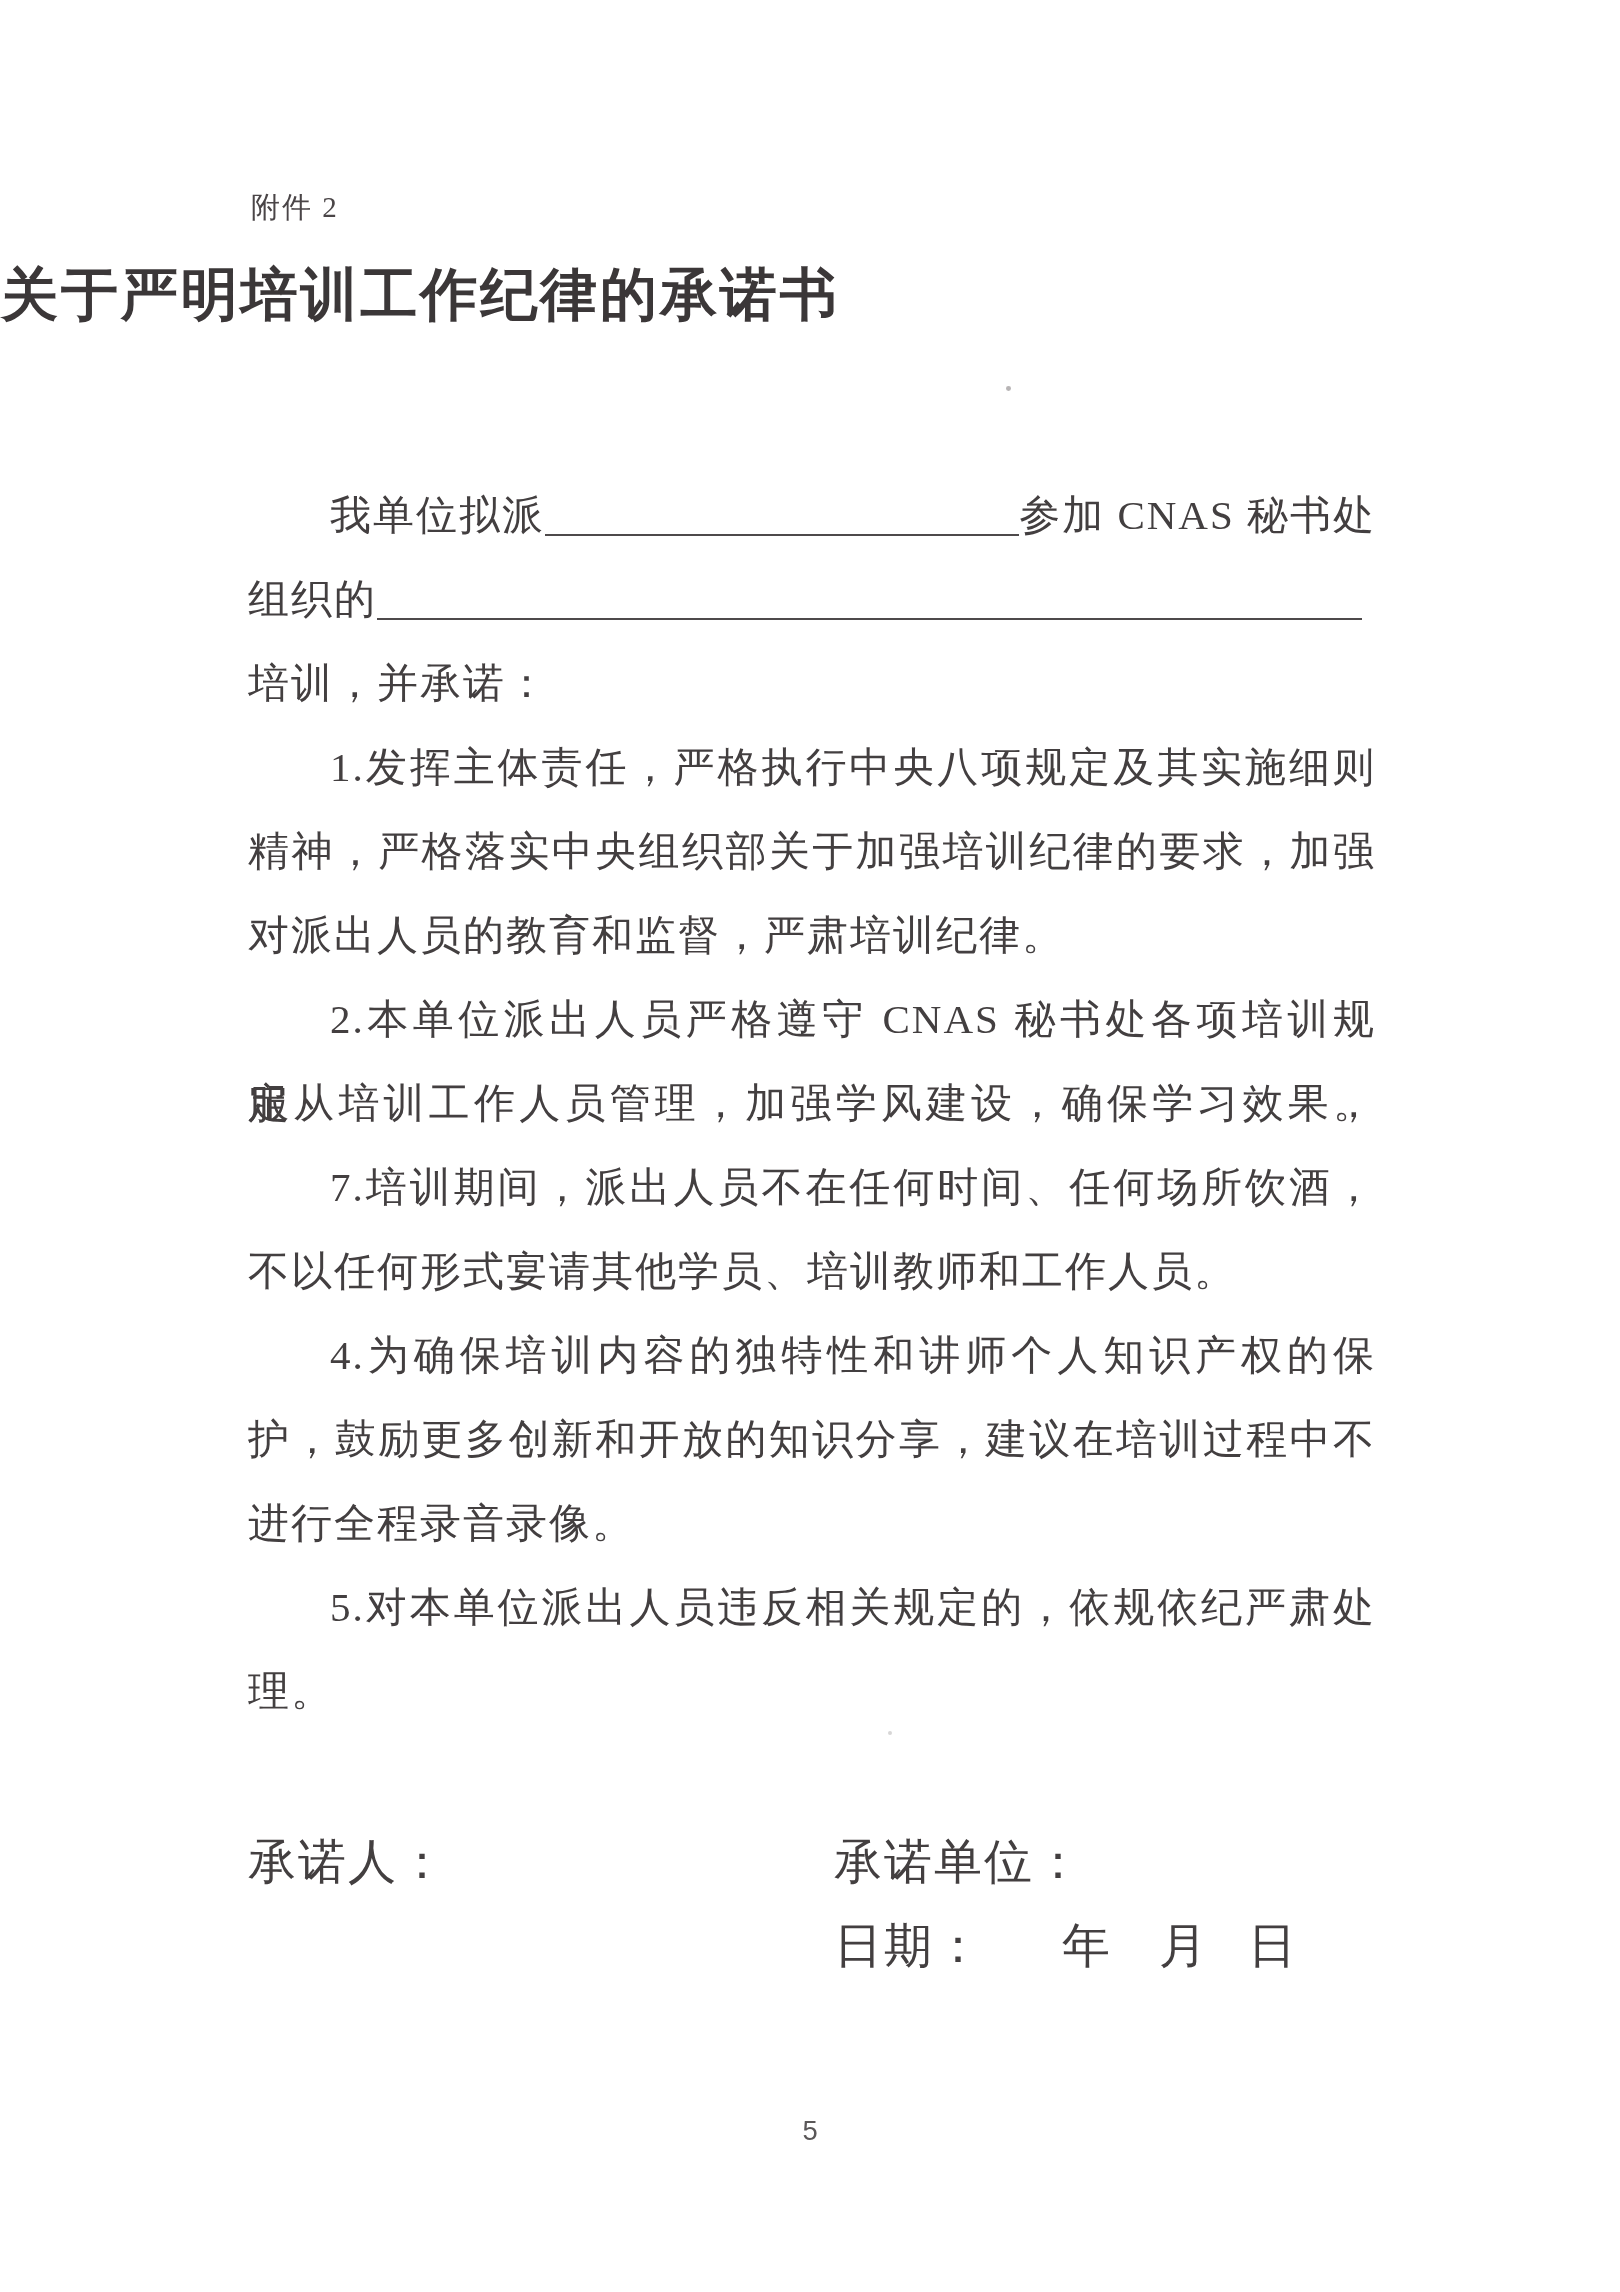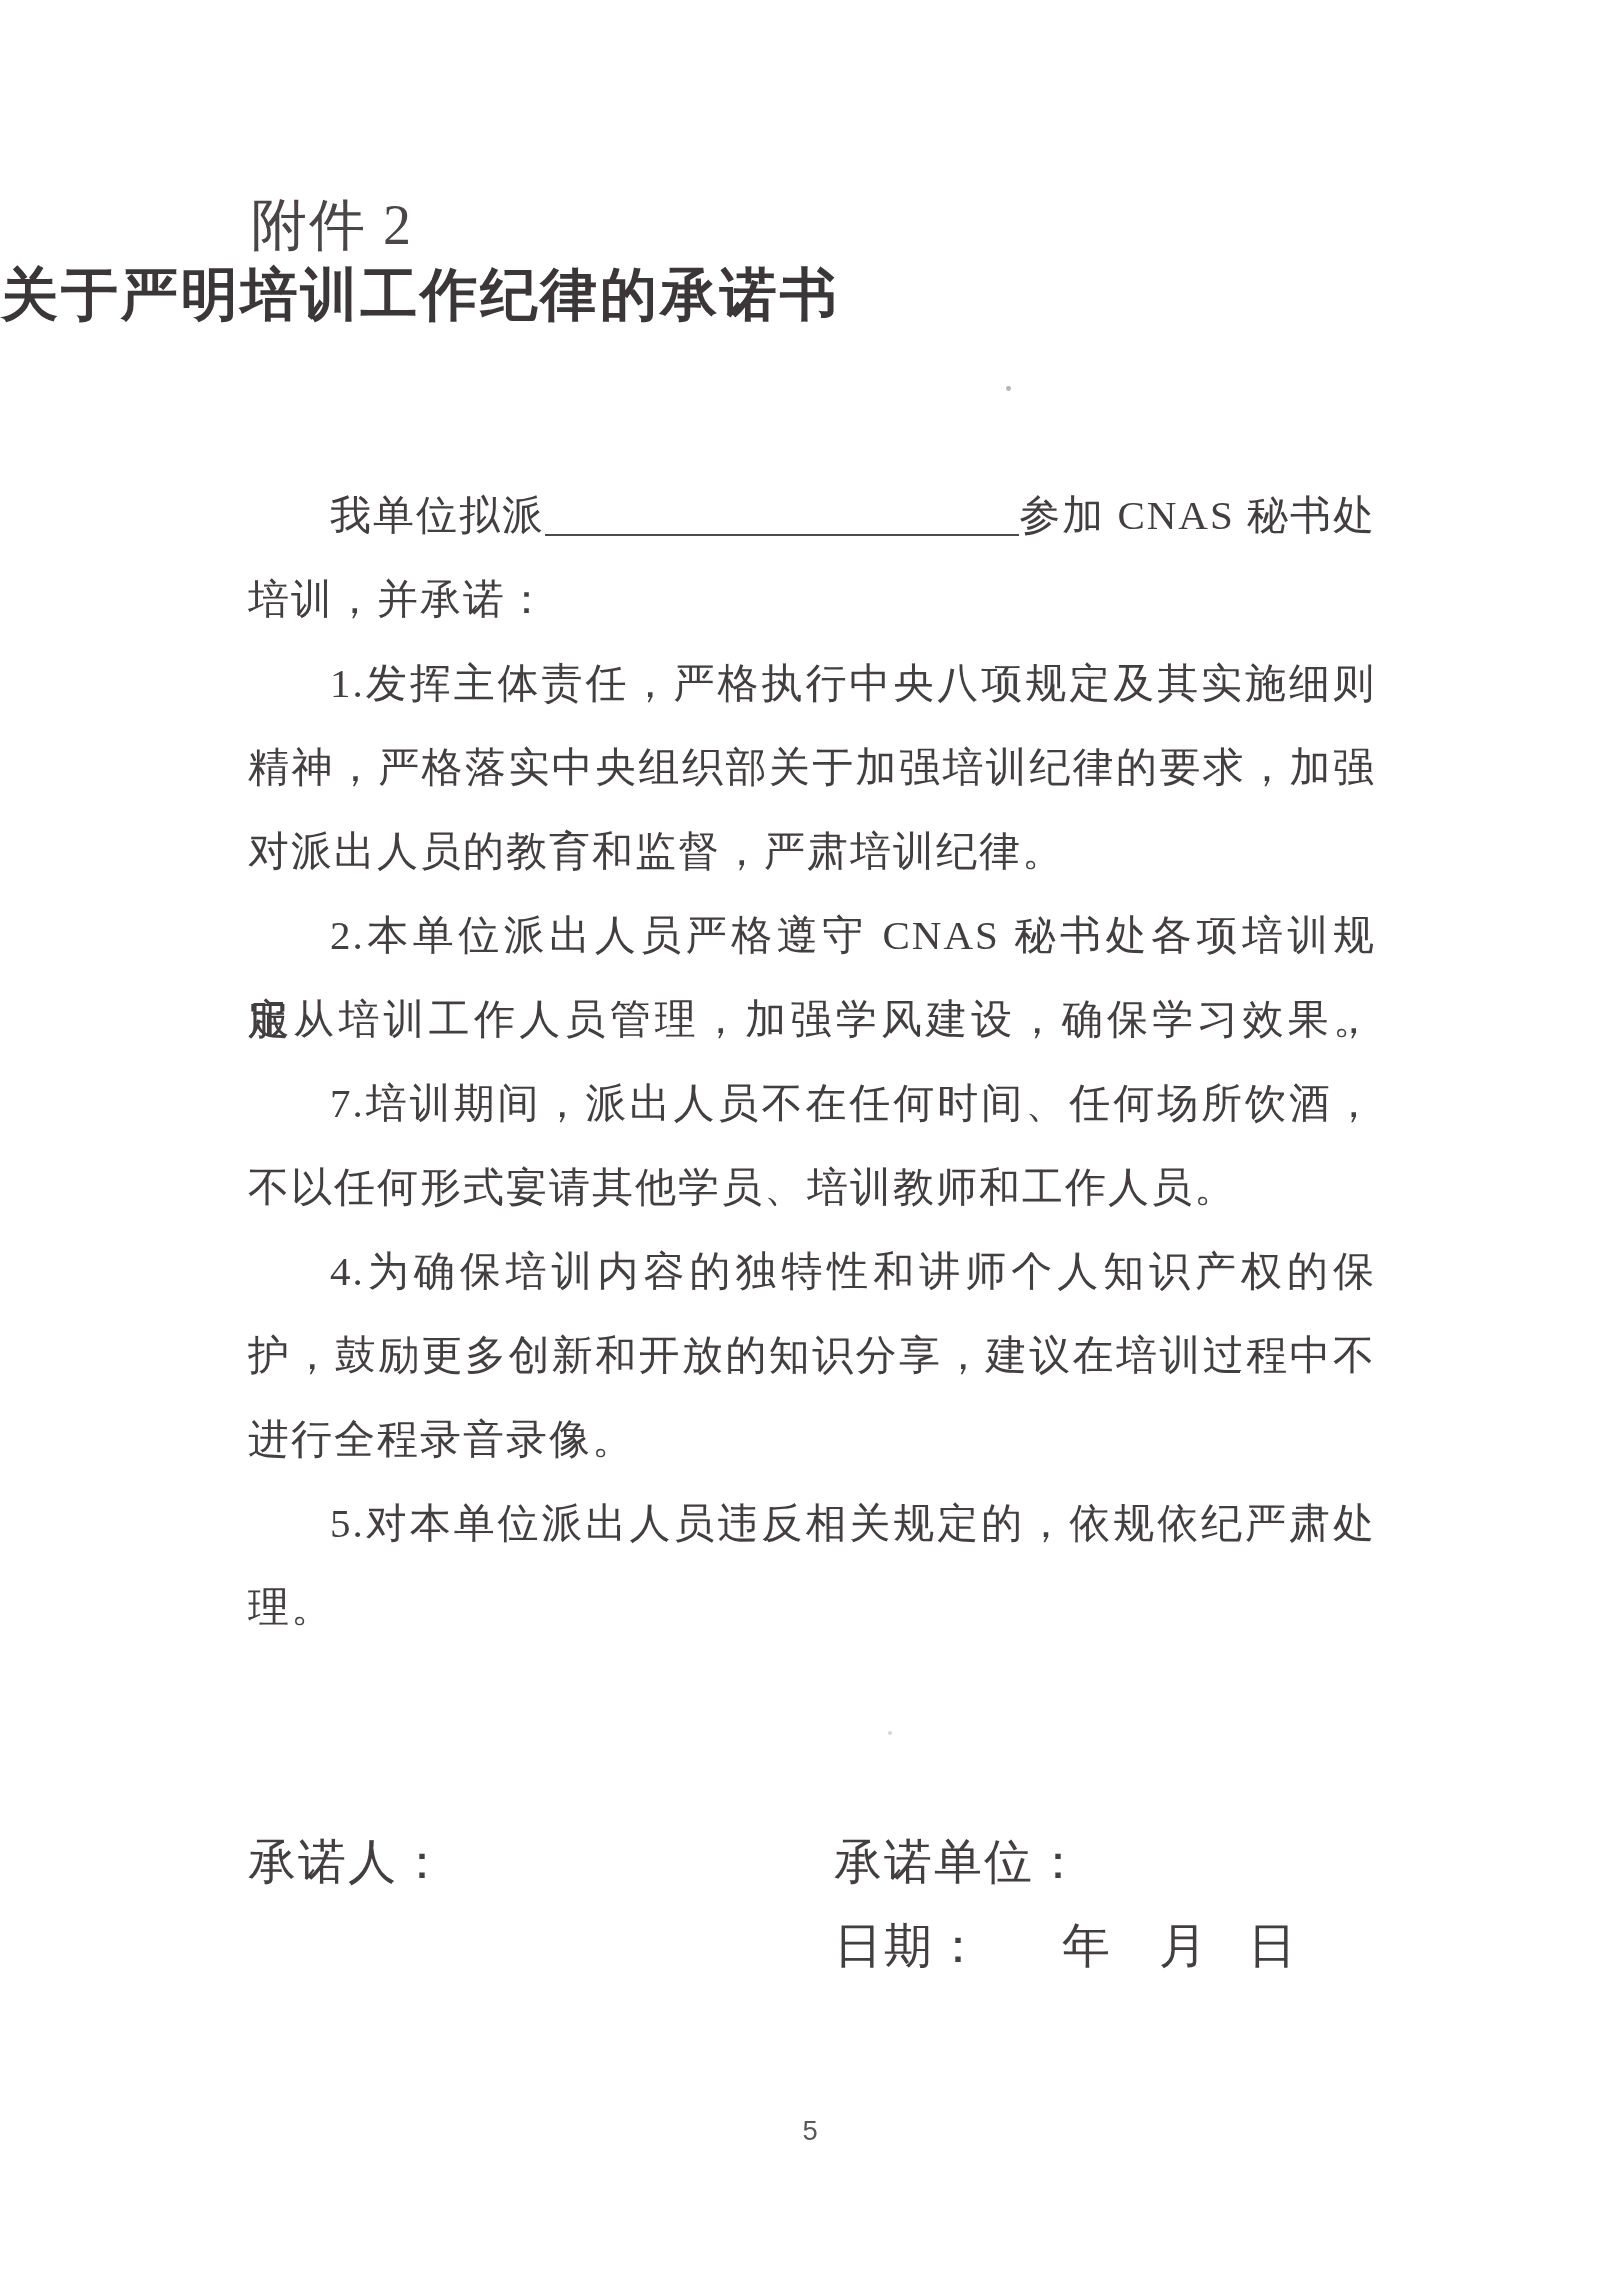--- a/index.html
+++ b/index.html
@@ -13,21 +13,21 @@
     height: 2293px;
     background: #ffffff;
     color: #3f3b3c;
     font-family: "Liberation Serif", "DejaVu Serif", serif;
     overflow: hidden;
   }
   .attachment {
     position: absolute;
     left: 251px;
     top: 188px;
-    font-size: 56px;
+    font-size: 29px;
     letter-spacing: 2px;
     color: #4a4547;
     text-align: center;
   }
   .doc-title {
     position: absolute;
     left: 1px;
     top: 257px;
     width: 100%;
     margin: 0;
@@ -120,20 +120,24 @@
   <h1 class="doc-title">关于严明培训工作纪律的承诺书</h1>
 
   <div class="body-block">
 
     <div class="line flexline indent">
       <span class="txt">我单位拟派</span>
       <span class="blank"></span>
       <span class="txt">参加 CNAS 秘书处</span>
     </div>
 
+    <div class="line flexline">
+      <span class="txt">组织的</span>
+      <span class="blank blank2"></span>
+    </div>
 
     <div class="line">培训，并承诺：</div>
 
     <div class="line indent justify">1.发挥主体责任，严格执行中央八项规定及其实施细则</div>
     <div class="line justify">精神，严格落实中央组织部关于加强培训纪律的要求，加强</div>
     <div class="line">对派出人员的教育和监督，严肃培训纪律。</div>
     <div class="line indent justify">2.本单位派出人员严格遵守 CNAS 秘书处各项培训规定，</div>
     <div class="line justify">服从培训工作人员管理，加强学风建设，确保学习效果。</div>
     <div class="line indent justify">7.培训期间，派出人员不在任何时间、任何场所饮酒，</div>
     <div class="line">不以任何形式宴请其他学员、培训教师和工作人员。</div>

